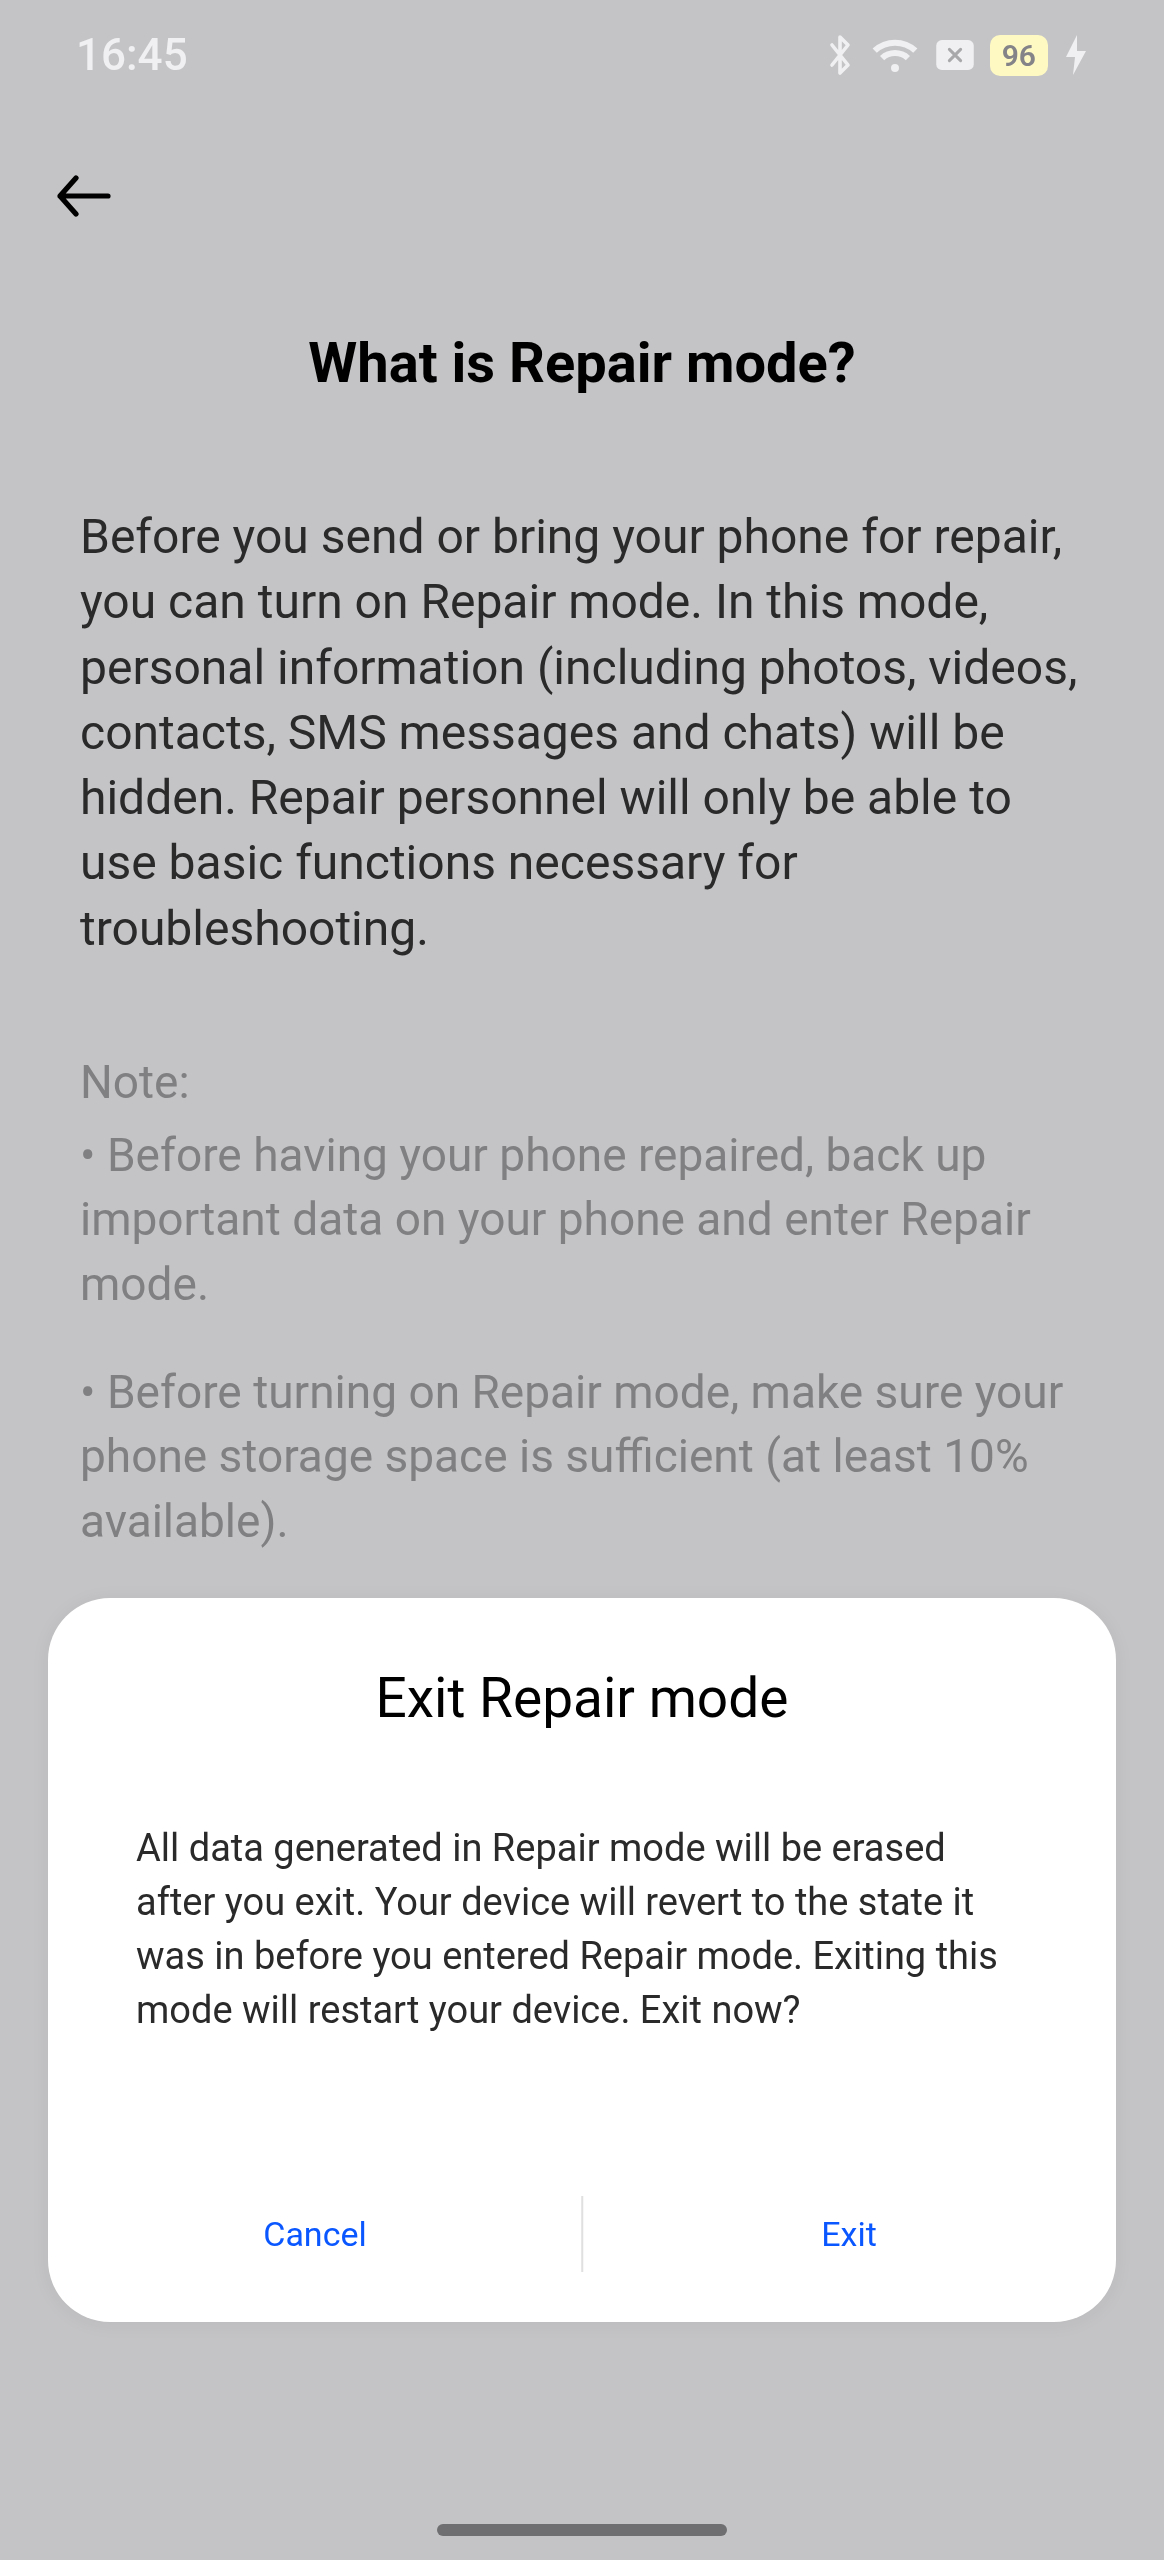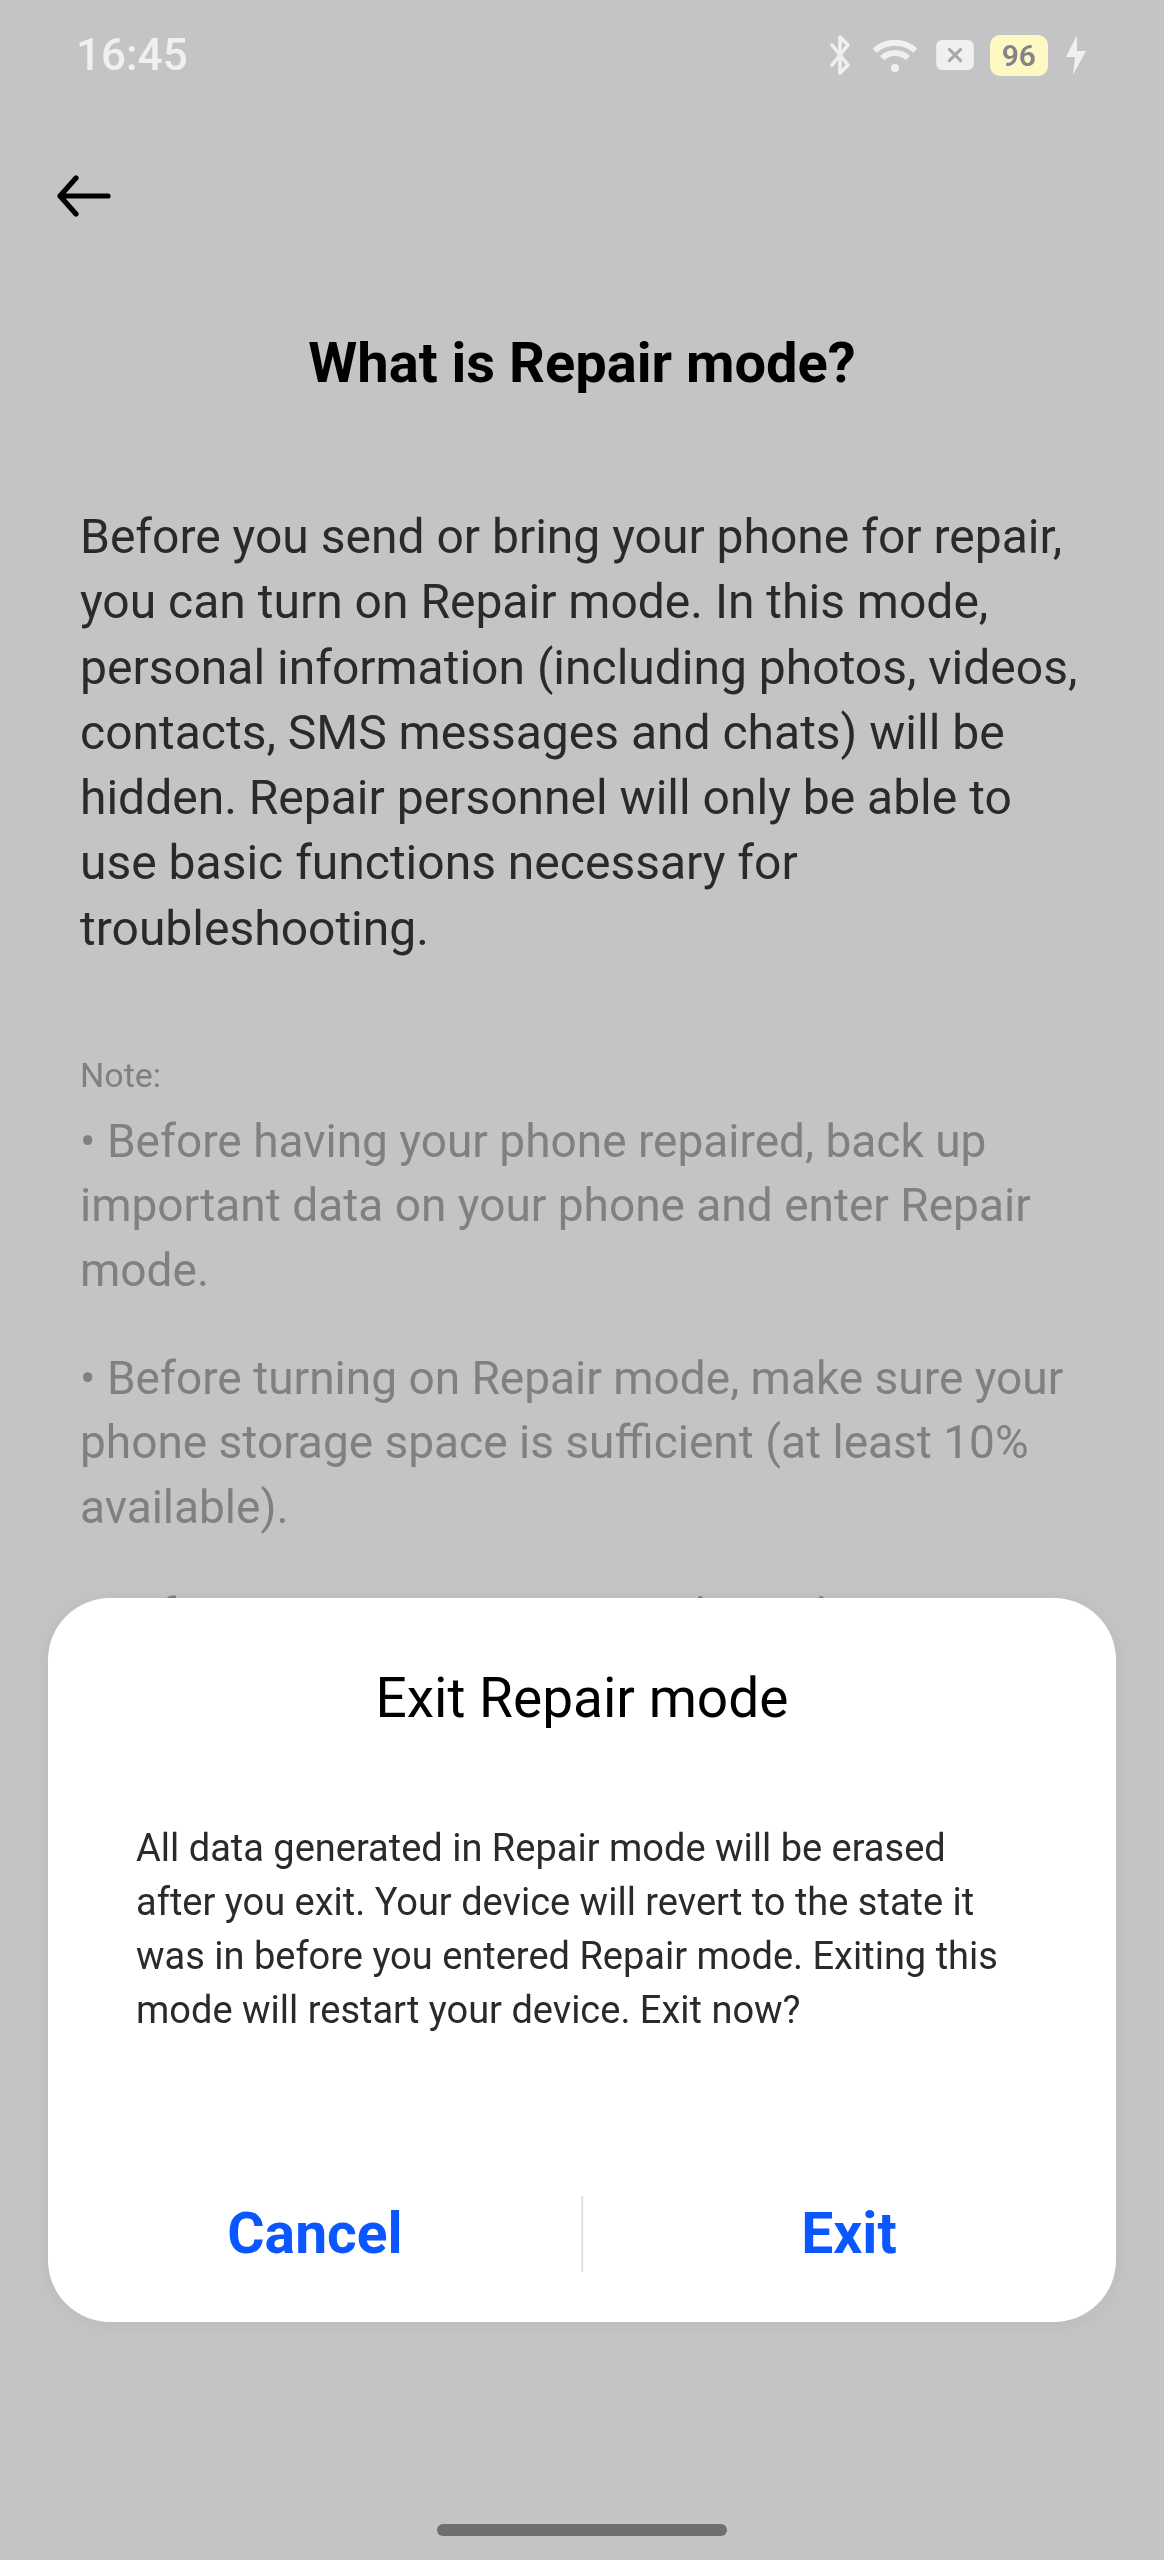--- a/index.html
+++ b/index.html
@@ -65,21 +65,21 @@
     margin-bottom: 108px;
     color: #000;
   }
   .intro-text {
     font-size: 48px;
     line-height: 1.36;
     color: #2a2a2b;
     margin-bottom: 94px;
   }
   .note-heading {
-    font-size: 34px;
+    font-size: 46px;
     color: #808083;
     margin-bottom: 14px;
   }
   .note-item {
     font-size: 46px;
     line-height: 1.4;
     color: #808083;
     margin-bottom: 44px;
   }
 
@@ -121,22 +121,22 @@
     transform: translate(-50%, -50%);
     width: 1.5px;
     height: 76px;
     background: #e0e0e0;
   }
   .dialog-btn {
     flex: 1;
     display: flex;
     align-items: center;
     justify-content: center;
-    font-size: 57px;
-    font-weight: 700;
+    font-size: 34px;
+    font-weight: 400;
     color: #0b57ff;
     cursor: pointer;
   }
 
   
   .home-indicator {
     position: absolute;
     bottom: 24px;
     left: 50%;
     transform: translateX(-50%);

